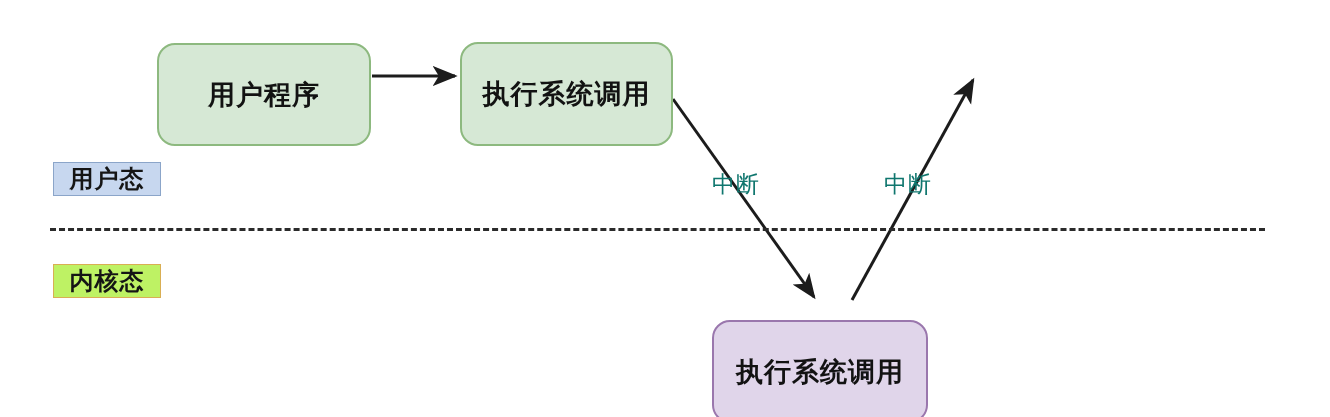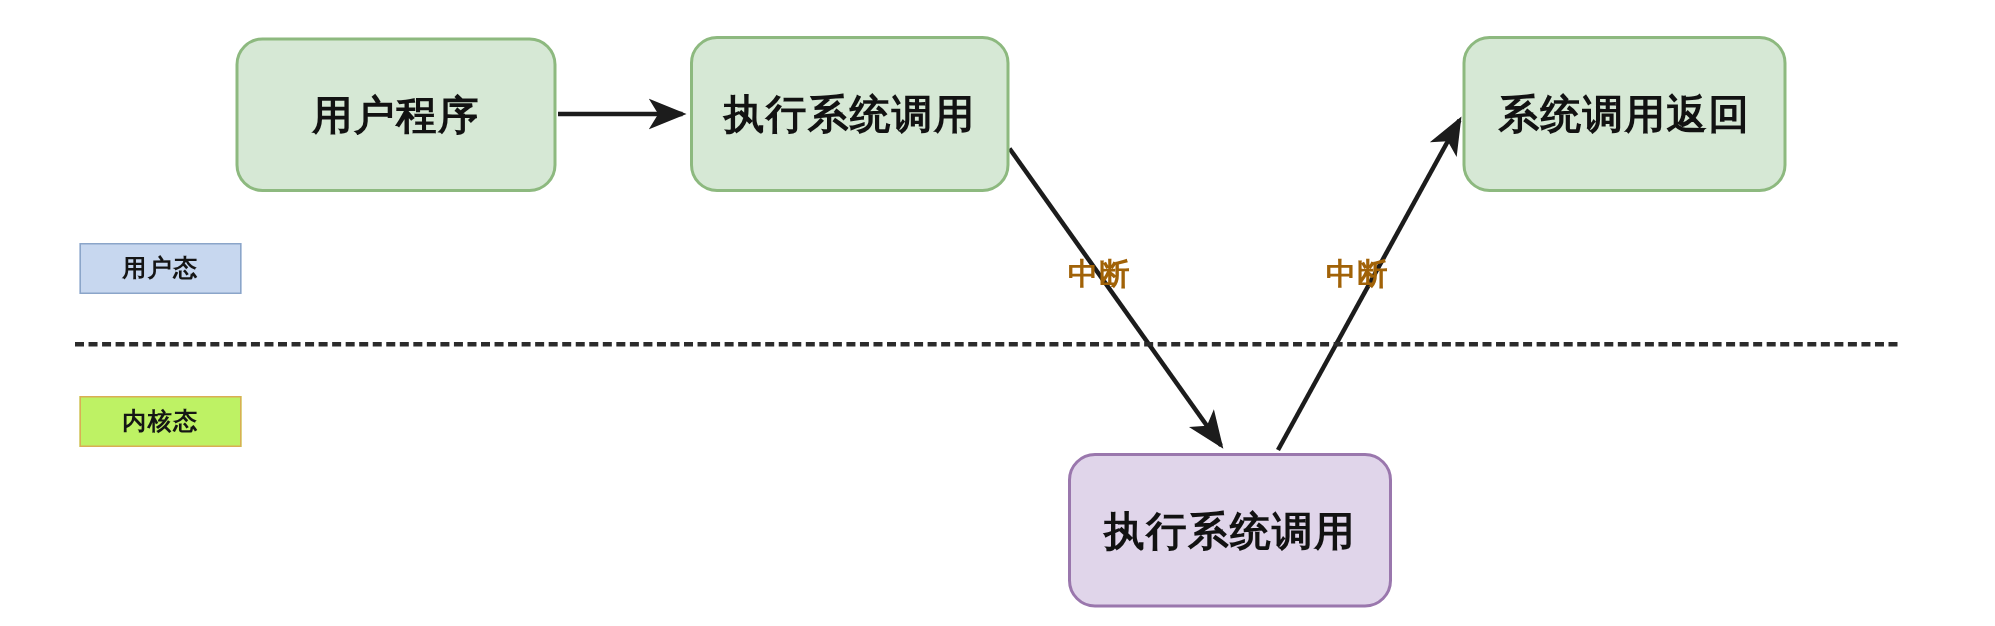--- a/index.html
+++ b/index.html
@@ -23,36 +23,37 @@
     display: flex;
     align-items: center;
     justify-content: center;
     border-radius: 18px;
     font-size: 27px;
     font-weight: 700;
     color: #121212;
     letter-spacing: 1px;
     border-width: 2px;
     border-style: solid;
+    margin-top: 18px;
   }
   .node-green {
     background: #d6e8d5;
     border-color: #8db97f;
   }
   .node-purple {
     background: #e0d5ea;
     border-color: #9a77ad;
   }
   .badge {
     position: absolute;
     box-sizing: border-box;
     display: flex;
     align-items: center;
     justify-content: center;
-    font-size: 16px;
+    font-size: 24px;
     font-weight: 700;
     color: #151515;
     border-width: 1px;
     border-style: solid;
     letter-spacing: 1px;
   }
   .badge-user {
     background: #c7d7ef;
     border-color: #8ba5c9;
   }
@@ -60,23 +61,23 @@
     background: #bef264;
     border-color: #d9ae54;
   }
   .divider {
     position: absolute;
     height: 0;
     border-top: 3px dashed #2b2b2b;
   }
   .edge-label {
     position: absolute;
-    font-size: 20px;
-    font-weight: 700;
-    color: #a16207;
+    font-size: 23px;
+    font-weight: 400;
+    color: #0f766e;
     letter-spacing: 1px;
     white-space: nowrap;
   }
   svg.edges {
     position: absolute;
     left: 0;
     top: 0;
     width: 1330px;
     height: 417px;
     pointer-events: none;
@@ -102,23 +103,20 @@
   </svg>
 
   <div class="node node-green" style="left:157px; top:25px; width:214px; height:103px;">
     <span>用户程序</span>
   </div>
 
   <div class="node node-green" style="left:460px; top:24px; width:213px; height:104px;">
     <span>执行系统调用</span>
   </div>
 
-  <div class="node node-green" style="left:975px; top:24px; width:216px; height:104px;">
-    <span>系统调用返回</span>
-  </div>
 
   <div class="node node-purple" style="left:712px; top:302px; width:216px; height:103px;">
     <span>执行系统调用</span>
   </div>
 
   <div class="badge badge-user" style="left:53px; top:162px; width:108px; height:34px;">
     <span>用户态</span>
   </div>
 
   <div class="badge badge-kernel" style="left:53px; top:264px; width:108px; height:34px;">

